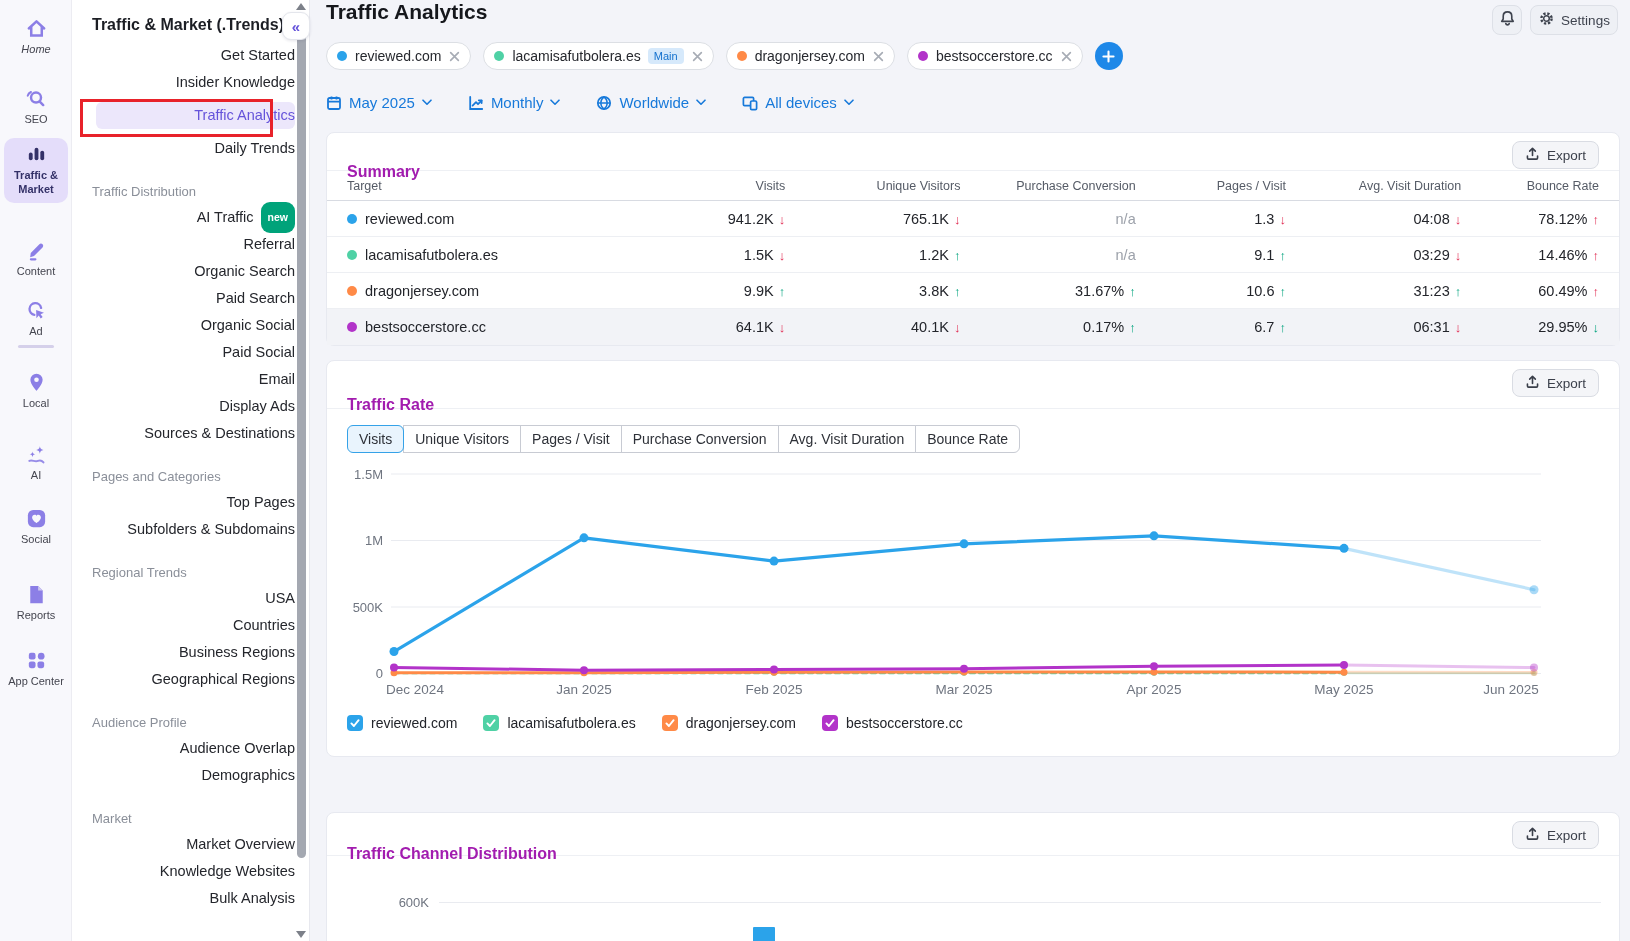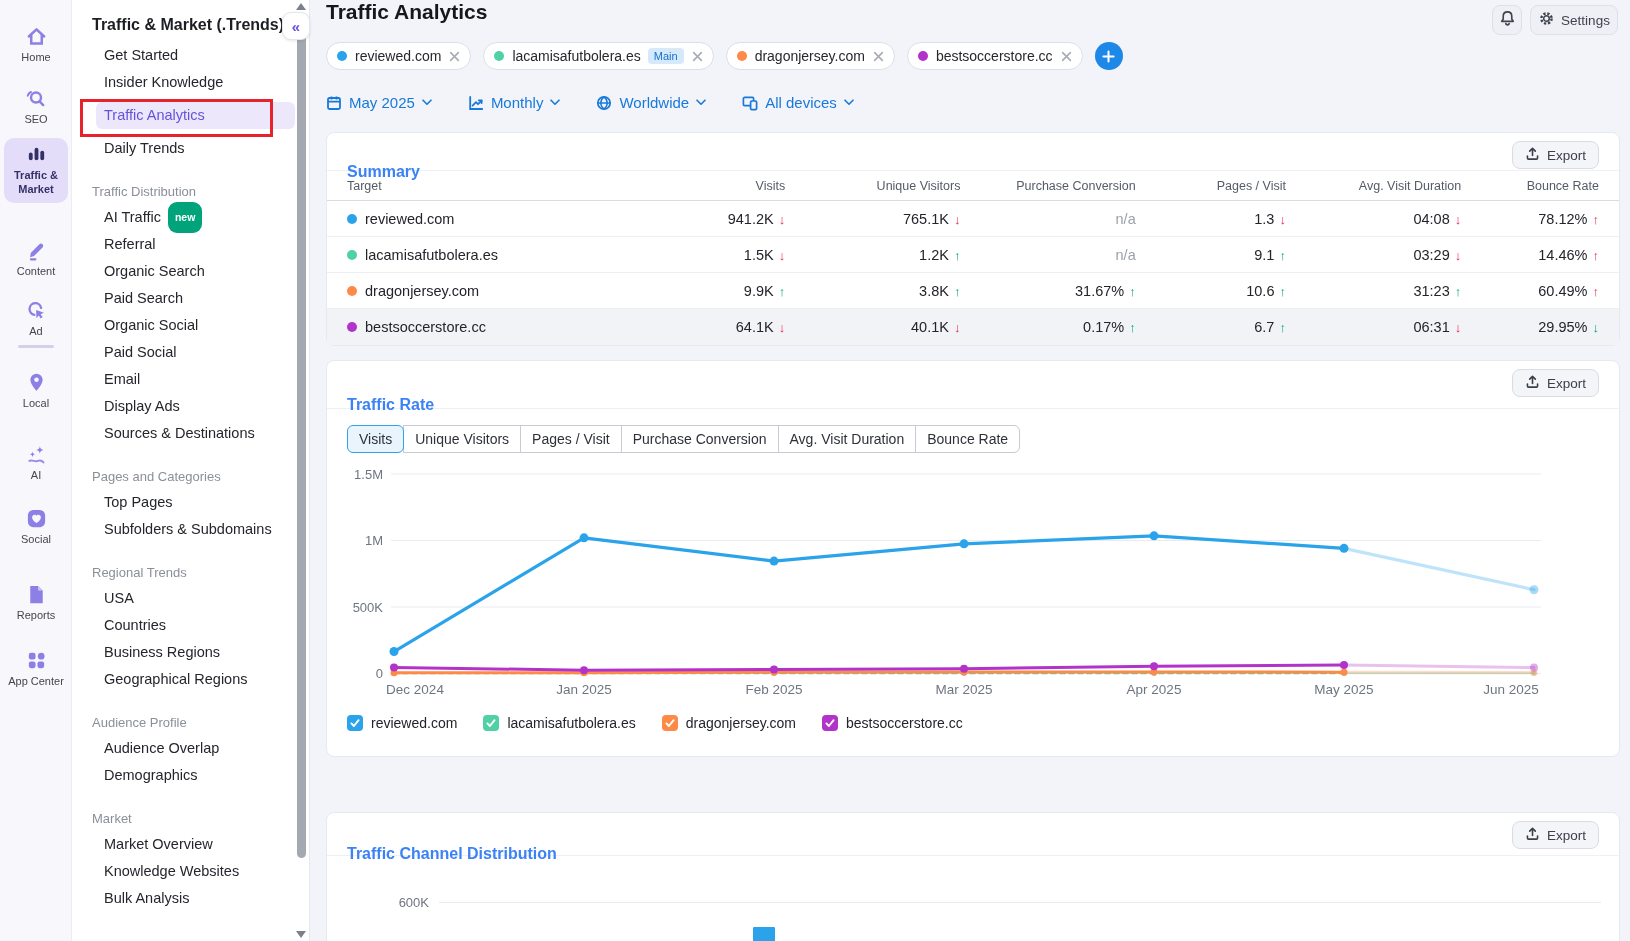--- a/index.html
+++ b/index.html
@@ -12,21 +12,21 @@
   .rail-item { position:absolute; left:4px; width:64px; display:flex; flex-direction:column; align-items:center; gap:3px; cursor:pointer; color:#8c7fe6; padding:5px 0 6px; border-radius:10px; }
   .rail-item .ric { width:23px; height:23px; }
   .rail-item .rlb { font-size:11px; color:#44454f; text-align:center; line-height:1.25; }
   .rail-item.active { background:#e4ddfa; color:#343168; }
   .rail-item.active .rlb { color:#343168; font-weight:bold; }
   .rail-div { position:absolute; left:18px; width:36px; height:3px; border-radius:2px; background:#d5d0ea; }
 
   
   .sidebar { position:absolute; left:72px; top:0; width:238px; height:941px; background:#ffffff; border-right:1px solid #e7e8ee; z-index:2; overflow:hidden; }
   .sb-title { font-size:16px; font-weight:bold; color:#1c1e24; padding:16px 0 8px 20px; }
-  .sb-item { height:27px; line-height:27px; margin:0 14px 0 24px; padding-left:8px; font-size:14.5px; color:#24262c; border-radius:6px; cursor:pointer; white-space:nowrap; display:flex; align-items:center; gap:7px; }
+  .sb-item { height:27px; line-height:27px; margin:0 14px 0 24px; padding-left:8px; font-size:14.5px; color:#24262c; border-radius:6px; cursor:pointer; white-space:nowrap; display:flex; align-items:center; gap:7px;justify-content:flex-end; }
   .sb-item.active { background:#ece7fb; color:#6553da; margin-top:6px; margin-bottom:6px; }
   .sb-section { margin:17px 14px 0 20px; height:25px; line-height:25px; font-size:13px; color:#8a8f99; white-space:nowrap; }
   .badge-new { background:#00a37a; color:#fff; font-size:10.5px; font-weight:bold; padding:2px 7px; border-radius:9px; }
   .sb-scroll { position:absolute; right:3px; top:14px; width:9px; height:844px; border-radius:5px; background:#a4a8b1; }
   .sb-arrow { position:absolute; right:3px; width:0; height:0; border-left:5px solid transparent; border-right:5px solid transparent; }
   .sb-arrow.up { top:3px; border-bottom:7px solid #7c8089; }
   .sb-arrow.down { bottom:3px; border-top:7px solid #7c8089; }
   .collapse-btn { position:absolute; left:210px; top:12px; width:28px; height:28px; background:#fff; border:1px solid #e4e6ec; border-radius:9px; box-shadow:0 1px 3px rgba(40,40,80,.12); color:#6553da; font-size:15px; font-weight:bold; display:flex; align-items:center; justify-content:center; cursor:pointer; z-index:5; }
   .annotation-box { position:absolute; left:8px; top:99px; width:193px; height:38px; border:3px solid #e8222a; z-index:6; pointer-events:none; }
 
@@ -43,21 +43,21 @@
   .chip .x { margin-left:8px; color:#a7acb5; cursor:pointer; display:flex; }
   .chip .main-badge { background:#d6e9fb; color:#1572ce; font-size:11px; border-radius:4px; padding:2px 6px; margin-left:7px; }
   .chip-add { width:28px; height:28px; border-radius:50%; background:#1e88e8; display:flex; align-items:center; justify-content:center; cursor:pointer; }
 
   .filters { position:absolute; left:16px; top:94px; display:flex; align-items:center; gap:36px; }
   .filter { display:flex; align-items:center; gap:7px; color:#1779da; font-size:15px; cursor:pointer; }
   .filter svg { stroke:#1779da; }
 
   .card { position:absolute; left:16px; width:1294px; background:#fff; border:1px solid #e7e9f0; border-radius:8px; }
   .card-head { position:relative; display:flex; align-items:center; padding:0 20px; }
-  .card-title { font-size:16px; font-weight:bold; color:#3b82f6;margin-top:40px; }
+  .card-title { font-size:16px; font-weight:bold; color:#a21caf;margin-top:40px; }
   .export-btn { position:absolute; right:20px; top:8px; height:28px; padding:0 12px; background:#f4f5f8; border:1px solid #d9dce3; border-radius:8px; display:flex; align-items:center; gap:7px; font-size:13.5px; color:#3a3f4a; cursor:pointer; }
   .export-btn svg { stroke:#3a3f4a; }
 
   
   #summary-card { top:132px; height:214px; }
   #summary-card .card-head { height:38px; border-bottom:1px solid #eef0f4; }
   .tbl-header, .tbl-row { display:grid; grid-template-columns:23% 12% 14% 14% 12% 14% 11%; align-items:center; padding:0 20px; }
   .tbl-header { height:30px; border-bottom:1px solid #d8dbe2; }
   .tbl-header > div { font-size:12.5px; color:#555b66; text-align:right; }
   .tbl-header > div:first-child { text-align:left; }
@@ -91,21 +91,21 @@
   .ch-bar { position:absolute; width:22px; height:80px; top:114px; border-radius:1px; }
 
   svg text { font-family:"Liberation Sans", sans-serif; }
 </style>
 </head>
 <body>
 
 <div id="app">
 
   <nav class="rail">
-      <div class="rail-item" style="top: 20px;">
+      <div class="rail-item" style="top: 12px; font-style: italic;">
         <span class="ric"><svg viewBox="0 0 24 24">
             <path d="M4 12 12 4.5 20 12" fill="none" stroke="currentColor" stroke-width="2.6" stroke-linecap="round" stroke-linejoin="round"></path>
             <path d="M6.5 11v8.2h11V11" fill="none" stroke="currentColor" stroke-width="2.6" stroke-linecap="round"></path>
           </svg></span>
         <span class="rlb">Home</span>
       </div>
       <div class="rail-item" style="top: 82px;">
         <span class="ric"><svg viewBox="0 0 24 24">
             <path d="M6.2 5.2C4.5 6 3.3 7.3 2.9 9" fill="none" stroke="currentColor" stroke-width="2.2" stroke-linecap="round"></path>
             <circle cx="11.5" cy="11" r="5.2" fill="none" stroke="currentColor" stroke-width="2.6"></circle>

